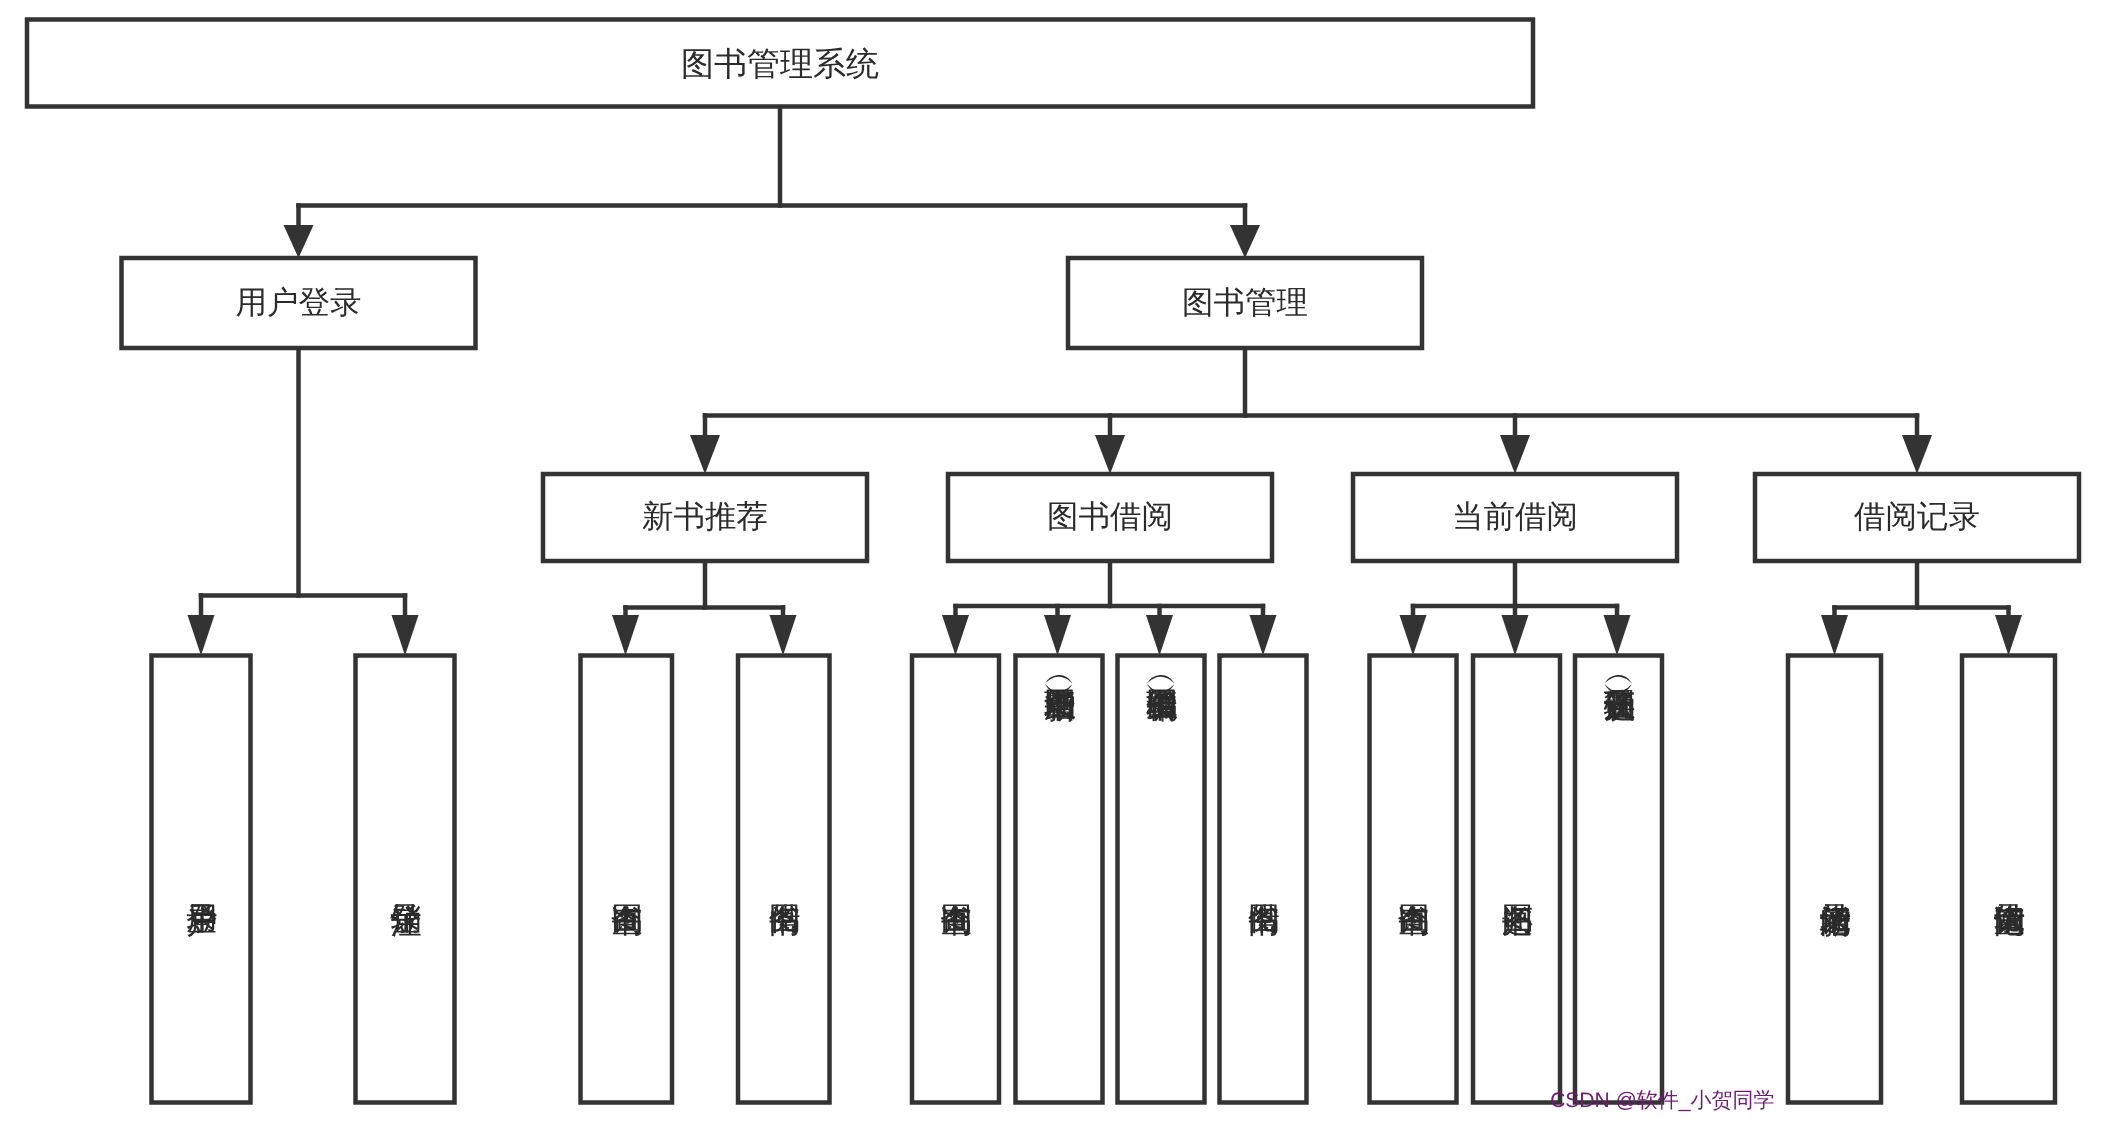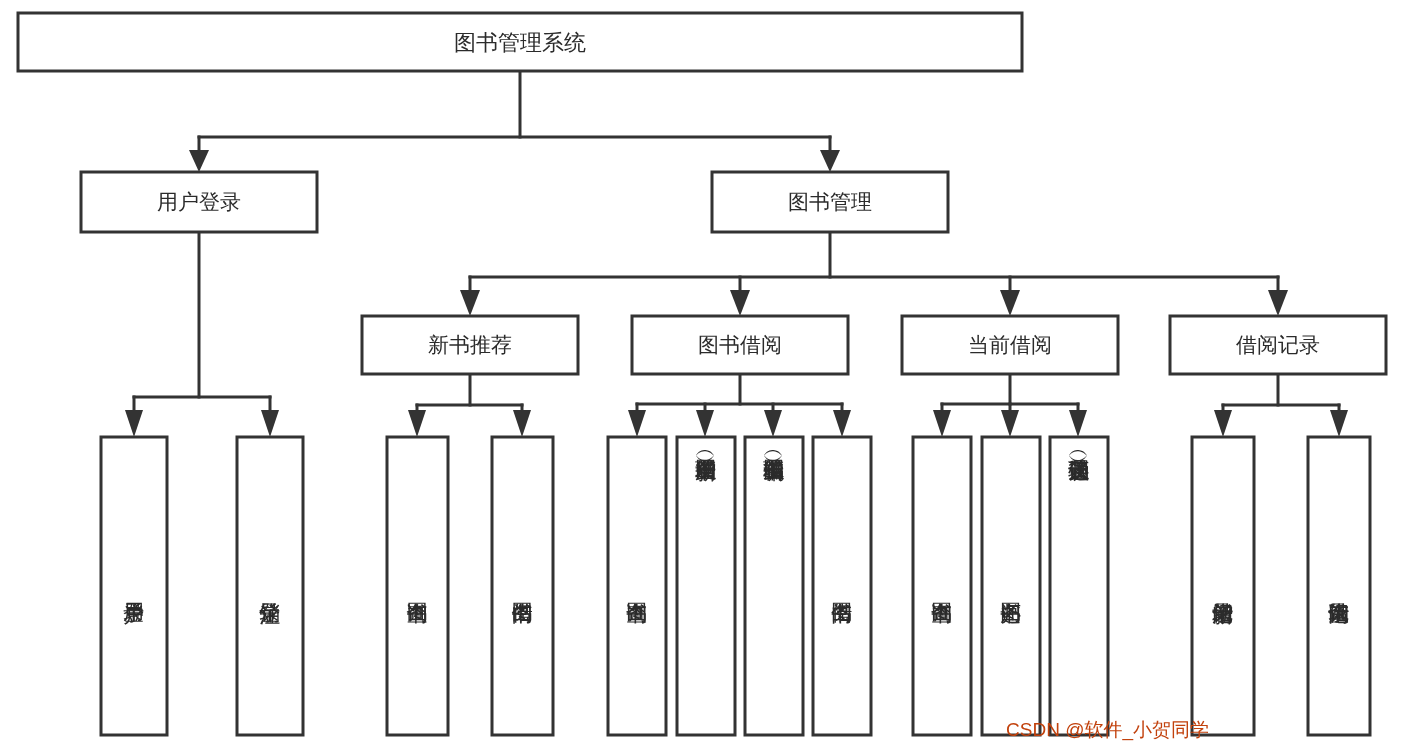--- a/index.html
+++ b/index.html
@@ -11,21 +11,20 @@
     width: 1405px;
     height: 747px;
     font-family: "Liberation Sans", "DejaVu Sans", sans-serif;
     overflow: hidden;
     position: relative;
   }
   #diagram-root {
     position: relative;
     width: 1191px;
     height: 747px;
-    padding-left: 26px;
   }
   svg.diagram {
     position: absolute;
     left: 0;
     top: 0;
     width: 1405px;
     height: 747px;
     display: block;
   }
   .node-rect {
@@ -74,22 +73,22 @@
     pointer-events: none;
   }
   .vlabel.centered {
     justify-content: center;
   }
   .watermark {
     position: absolute;
     right: 8px;
     bottom: 4px;
     font-family: "Liberation Sans", "DejaVu Sans", sans-serif;
-    font-size: 19px;
-    color: #c2410c;
+    font-size: 14px;
+    color: #701a75;
     white-space: nowrap;
   }
 </style>
 </head>
 <body>
 
 <div id="diagram-root">
 
   <svg class="diagram" viewBox="0 0 1405 747" xmlns="http://www.w3.org/2000/svg">
 

